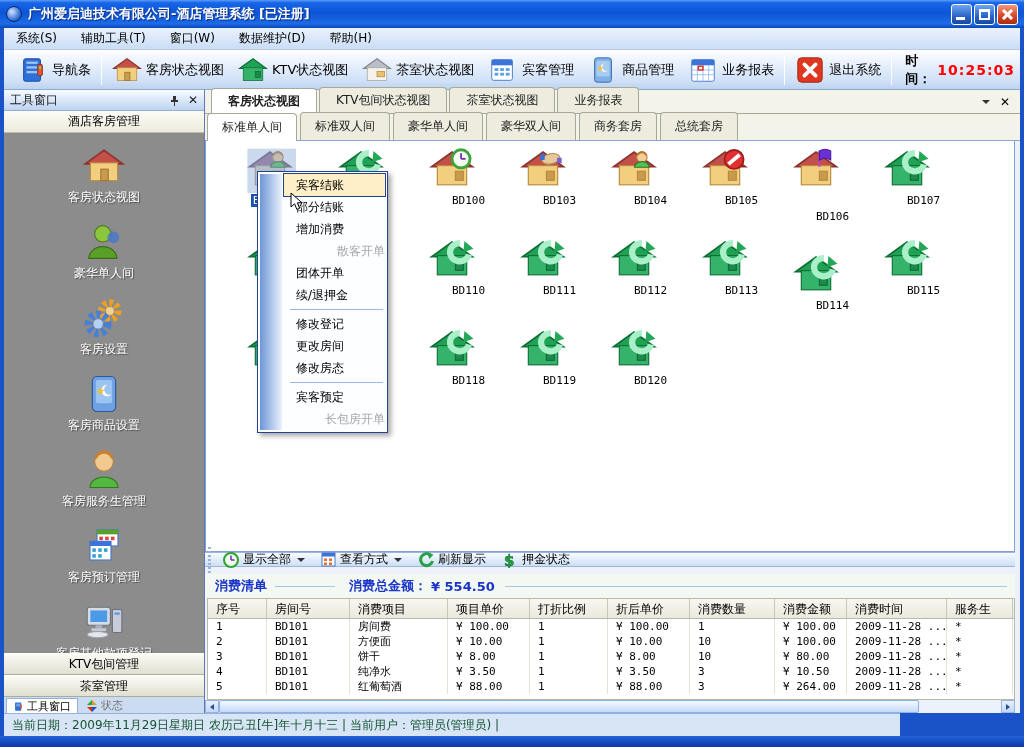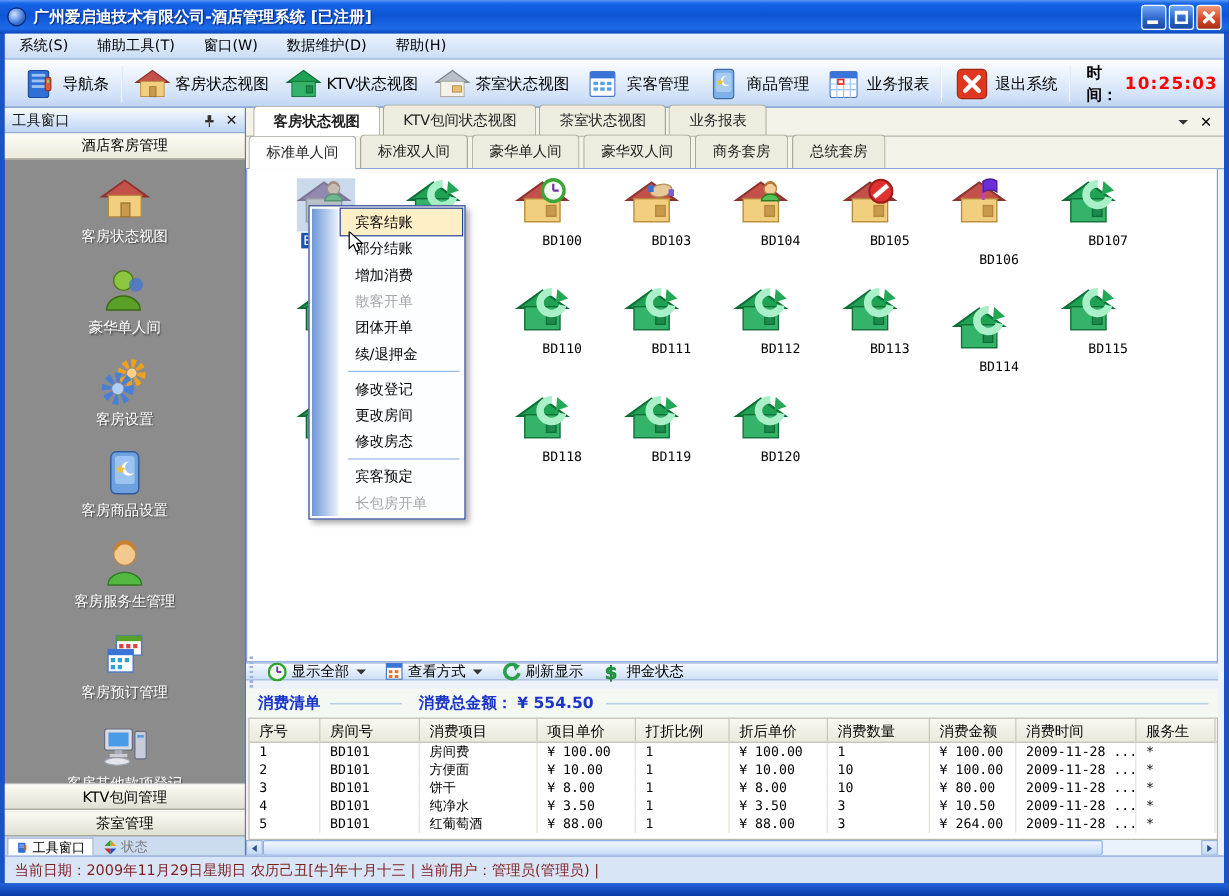--- a/index.html
+++ b/index.html
@@ -82,21 +82,21 @@
   .room .rlabel.sel{background:#1E50B0;color:#fff;padding:0 2px;}
 
   
   #ctxmenu{position:absolute;left:51px;top:30px;width:131px;
     background:#FDFEFF;border:1px solid #26418F;box-shadow:3px 3px 5px rgba(0,0,0,.35);
     padding:2px 2px 2px 26px;z-index:50;}
   #ctxmenu .strip{position:absolute;left:2px;top:2px;bottom:2px;width:22px;
     background:linear-gradient(90deg,#6E96D8,#EAF2FC);}
   .mi{height:22px;line-height:22px;font-size:12px;color:#000;padding-left:12px;position:relative;}
   .mi.hl{background:#FFEFC6;outline:1px solid #26418F;}
-  .mi.dis{color:#A6A6A6;}
+  .mi.dis{color:#A6A6A6;text-align:right;}
   .msep{height:1px;background:#97B9E4;margin:3px 2px 3px 6px;}
   #menu-cursor{position:absolute;left:32px;top:21px;z-index:60;}
 
   
   #bottombar{position:absolute;left:0;top:462px;width:810px;height:15px;
     background:linear-gradient(180deg,#F8FBFF,#CCDFF6);border:1px solid #9FB6D9;border-left:none;border-right:none;
     display:flex;align-items:center;font-size:12px;}
   .bbtn{display:flex;align-items:center;gap:4px;padding:0 8px;white-space:nowrap;}
   .drop-arrow{width:0;height:0;border-left:4px solid transparent;border-right:4px solid transparent;
     border-top:4px solid #333;margin-left:2px;}
@@ -120,22 +120,22 @@
   #hscroll{position:absolute;left:0;top:610px;width:810px;height:13px;background:#EAF2FB;
     display:flex;align-items:stretch;}
   .sbtn{width:14px;background:linear-gradient(180deg,#E7F0FC,#C2D8F4);border:1px solid #9ab4dd;
     display:flex;align-items:center;justify-content:center;}
   .tri-l{width:0;height:0;border-top:3px solid transparent;border-bottom:3px solid transparent;border-right:4px solid #28508e;}
   .tri-r{width:0;height:0;border-top:3px solid transparent;border-bottom:3px solid transparent;border-left:4px solid #28508e;}
   #hthumb{width:700px;background:linear-gradient(180deg,#F2F8FF,#C6DBF8);border:1px solid #8CB0E8;border-radius:2px;}
   #htrack{flex:1;}
 
   
-  #statusbar{position:absolute;left:4px;top:713px;width:1016px;height:23px;background:#D8E5F6;
-    border-top:1px solid #98B0D8;display:flex;align-items:center;font-size:12px;color:#7f1d1d;padding-left:8px;text-align:center;}
+  #statusbar{position:absolute;left:4px;top:713px;width:896px;height:23px;background:#D8E5F6;
+    border-top:1px solid #98B0D8;display:flex;align-items:center;font-size:12px;color:#14532d;padding-left:8px;text-align:center;}
   #framebottom{position:absolute;left:0;top:736px;width:1024px;height:11px;
     background:linear-gradient(180deg,#2464D8,#0838A8);}
 
   svg{display:block;}
 </style>
 </head>
 <body>
 
 <div id="win">
 

